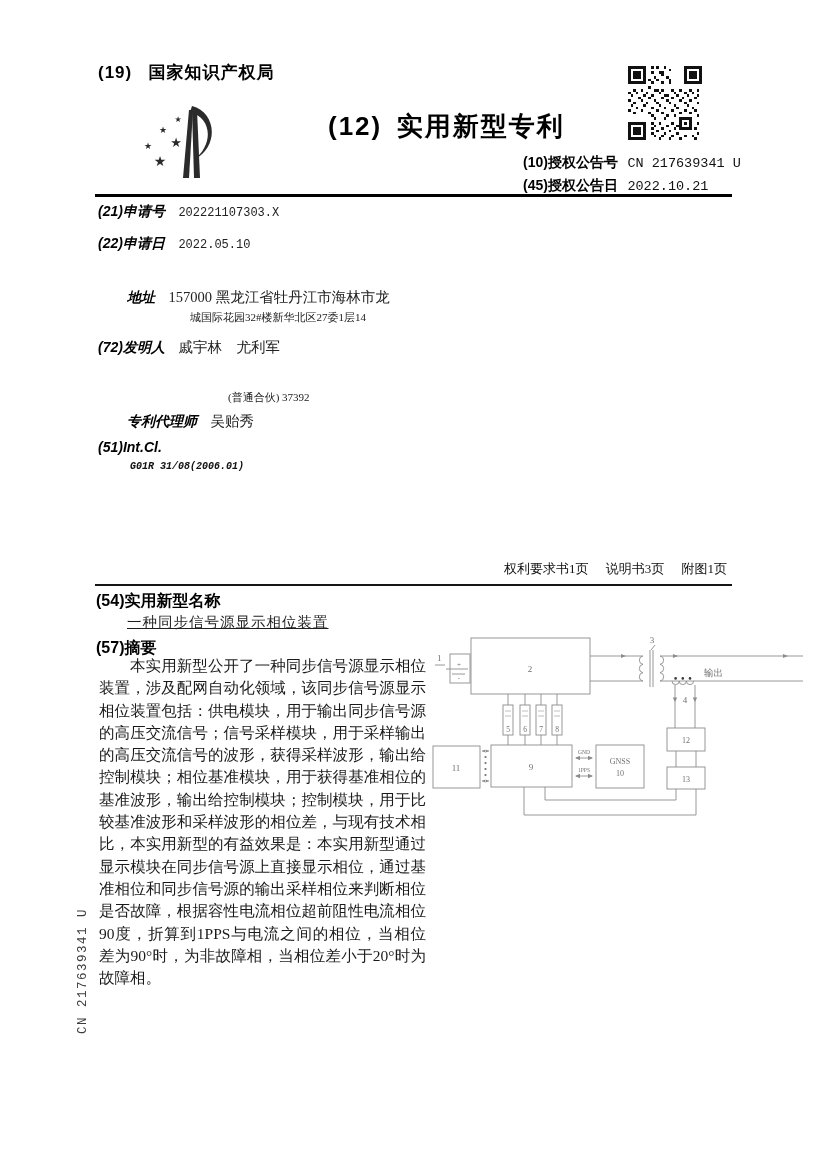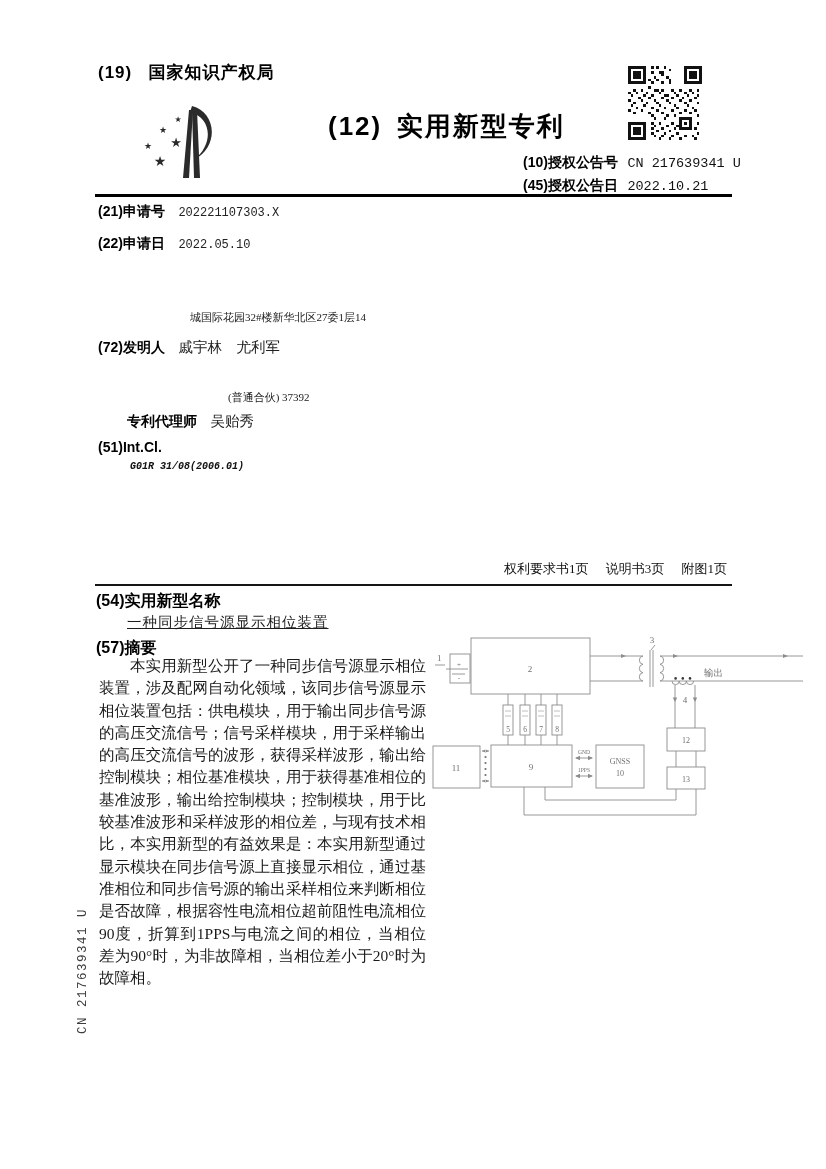--- a/index.html
+++ b/index.html
@@ -8,21 +8,21 @@
   .abs{position:absolute;white-space:nowrap;}
   .hei{font-family:"Liberation Sans","DejaVu Sans",sans-serif;font-weight:bold;color:#000;}
   .mono{font-family:"Liberation Mono","DejaVu Sans Mono",monospace;}
   .office{left:98px;top:61px;font-size:17px;letter-spacing:1px;}
   .doc-type{left:328px;top:109px;font-size:26px;letter-spacing:2px;}
   .pub-line{font-size:14px;}
   .pub-line .val{margin-left:6px;font-size:13.5px;color:#111;}
   .rule1{position:absolute;left:95px;top:194px;width:637px;height:3px;background:#000;}
   .rule2{position:absolute;left:95px;top:584px;width:637px;height:2px;background:#151515;}
   .row{position:absolute;font-size:14px;white-space:nowrap;}
-  .row .lab{font-family:"Liberation Sans","DejaVu Sans",sans-serif;font-weight:bold;color:#000;}
+  .row .lab{font-family:"Liberation Sans","DejaVu Sans",sans-serif;font-weight:bold;color:#000;font-style:italic;}
   .row .val{margin-left:10px;font-size:14.5px;color:#222;}
   .row .num{font-family:Liberation Mono, monospace;font-size:12px;}
   .cont{position:absolute;font-size:11px;color:#222;white-space:nowrap;}
   .intcl-class{font-family:"Liberation Mono","DejaVu Sans Mono",monospace;
                font-weight:bold;font-style:italic;font-size:10px;color:#111;}
   .pages-info{position:absolute;right:99px;top:560px;font-size:13px;color:#111;white-space:nowrap;}
   .pages-info span{margin-left:14px;}
   .pages-info span:first-child{margin-left:0;}
   .sec-label{font-size:16px;}
   .title-val{left:127px;top:613px;font-size:14.5px;letter-spacing:1px;text-decoration:underline;}
@@ -100,20 +100,24 @@
   <div class="rule1"></div>
 
   <div class="row" style="left:98px;top:203px;">
     <span class="lab">(21)申请号</span>
     <span class="val num">202221107303.X</span>
   </div>
   <div class="row" style="left:98px;top:235px;">
     <span class="lab">(22)申请日</span>
     <span class="val num">2022.05.10</span>
   </div>
+  <div class="row" style="left:127px;top:288px;">
+    <span class="lab">地址</span>
+    <span class="val">157000 黑龙江省牡丹江市海林市龙</span>
+  </div>
   <div class="cont" style="left:190px;top:310px;">城国际花园32#楼新华北区27委1层14</div>
   <div class="row" style="left:98px;top:338px;">
     <span class="lab">(72)发明人</span>
     <span class="val">戚宇林　尤利军</span>
   </div>
   <div class="cont" style="left:228px;top:390px;">(普通合伙) 37392</div>
   <div class="row" style="left:127px;top:412px;">
     <span class="lab">专利代理师</span>
     <span class="val">吴贻秀</span>
   </div>

